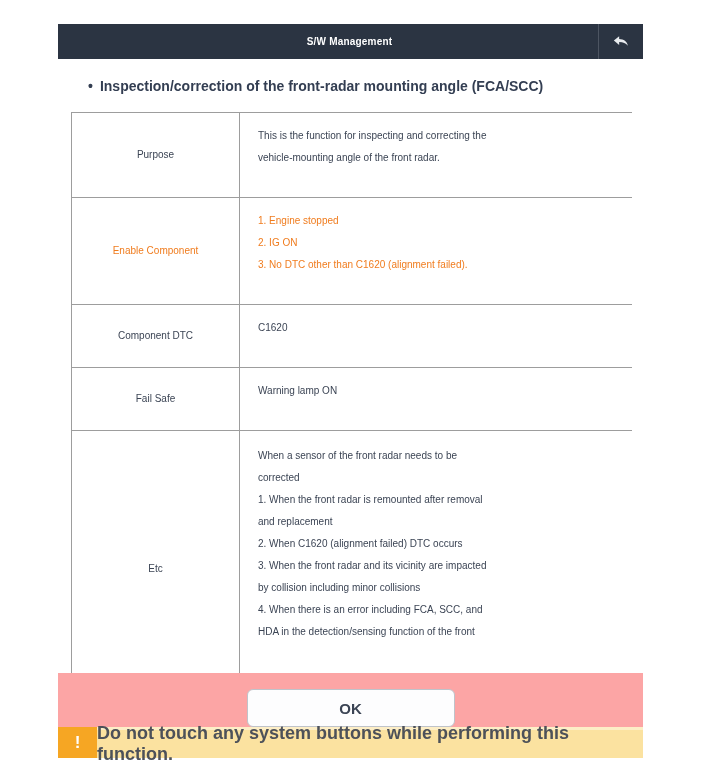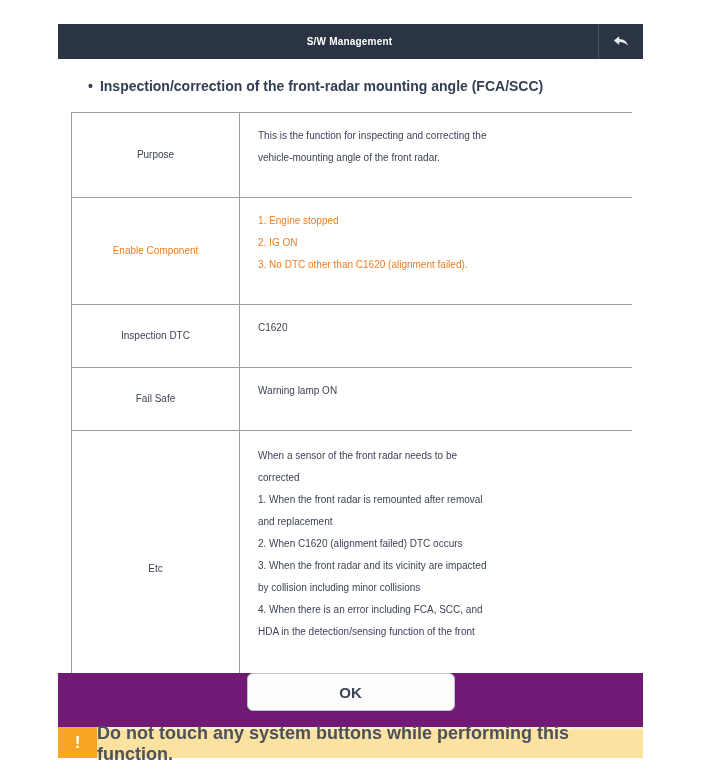--- a/index.html
+++ b/index.html
@@ -45,22 +45,22 @@
   tr.row-enable td { height: 93px; }
   tr.row-component td { height: 88px; }
   tr.row-dtc td { height: 49px; }
   tr.row-failsafe td { height: 35px; }
   tr.row-etc td { height: 276px; }
   tr.row-etc td.content-cell { vertical-align: top; padding-top: 14px; }
   .orange-text { color: #f07c1e !important; }
 
   
   .footer {
-    margin-top: 0; height: 54px; background: #701a75;
-    display: flex; align-items: flex-start; justify-content: center;
+    margin-top: 0; height: 54px; background: #fca5a5;
+    display: flex; align-items: flex-end; justify-content: center;
   }
   .ok-button {
     width: 208px; height: 38px; background: #fdfdfe;
     border: 1px solid #bfc3ca; border-radius: 6px;
     font-family: "Liberation Sans", sans-serif;
     font-size: 15px; font-weight: bold; color: #3b4454; cursor: pointer;
   }
 
   
   .warnbar { height: 31px; display: flex; align-items: stretch; }
@@ -105,21 +105,21 @@
           <td class="content-cell">This is the function for inspecting and correcting the
 vehicle-mounting angle of the front radar.</td>
         </tr>
         <tr class="row-enable">
           <td class="label-cell orange-text">Enable Component</td>
           <td class="content-cell orange-text">1. Engine stopped
 2. IG ON
 3. No DTC other than C1620 (alignment failed).</td>
         </tr>
         <tr class="row-dtc">
-          <td class="label-cell">Inspection DTC</td>
+          <td class="label-cell">Component DTC</td>
           <td class="content-cell">C1620</td>
         </tr>
         <tr class="row-failsafe">
           <td class="label-cell">Fail Safe</td>
           <td class="content-cell">Warning lamp ON</td>
         </tr>
         <tr class="row-etc">
           <td class="label-cell">Etc</td>
           <td class="content-cell">When a sensor of the front radar needs to be
 corrected

